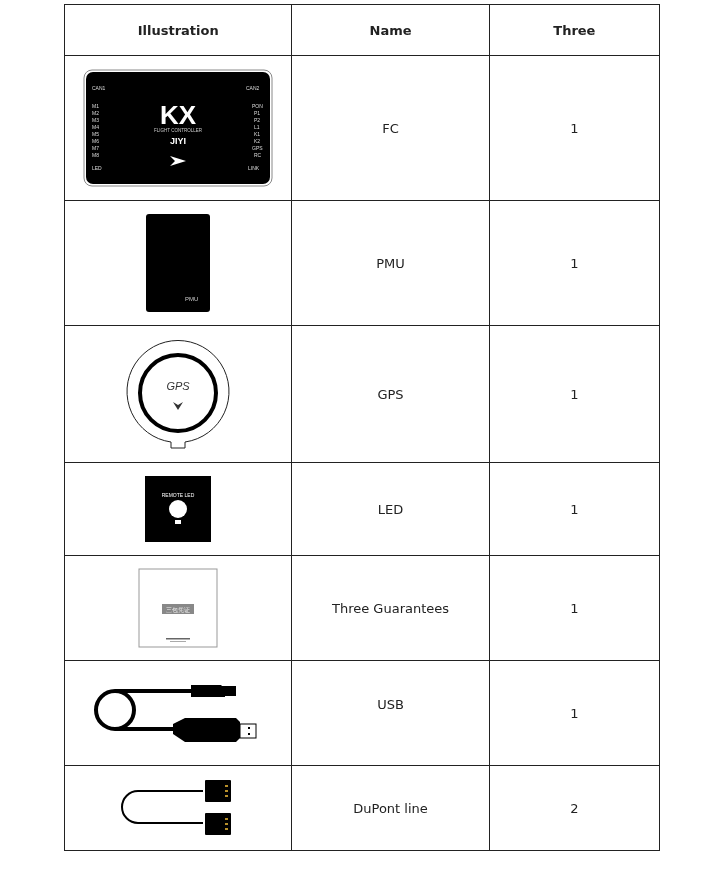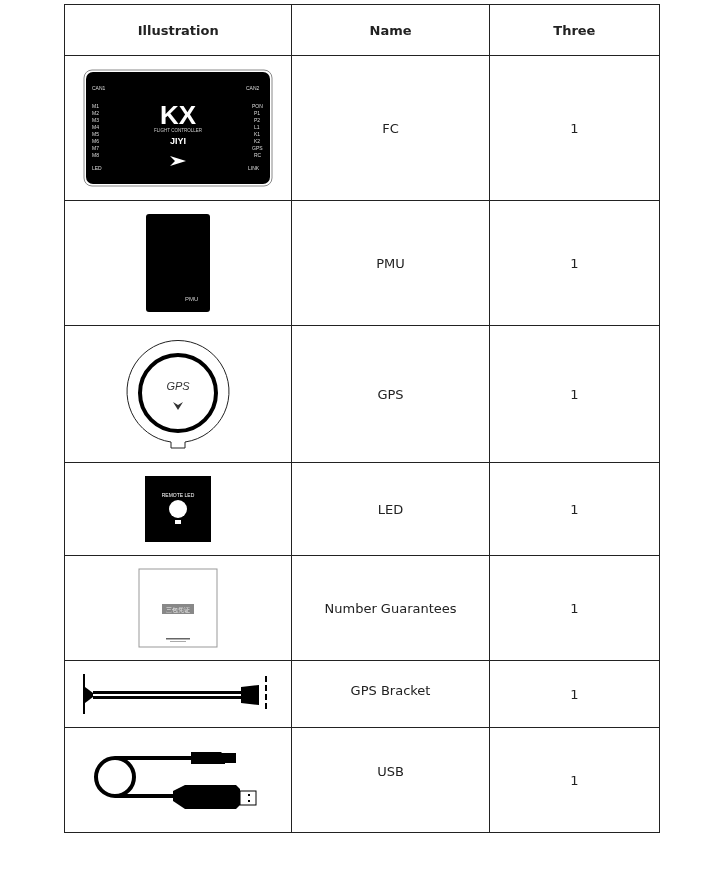--- a/index.html
+++ b/index.html
@@ -107,43 +107,24 @@
   <tr style="height:95px">
     <td class="ill">
       <svg width="80" height="80" viewBox="0 0 80 80">
         <rect x="1" y="1" width="78" height="78" fill="#fff" stroke="#999"></rect>
         <rect x="24" y="36" width="32" height="10" fill="#888"></rect>
         <text x="40" y="44" fill="#eee" font-size="6" text-anchor="middle" font-family="DejaVu Sans,sans-serif">三包凭证</text>
         <rect x="28" y="70" width="24" height="1.5" fill="#666"></rect>
         <rect x="32" y="73" width="16" height="1" fill="#aaa"></rect>
       </svg>
     </td>
-    <td>Number Guarantees</td>
+    <td>Three Guarantees</td>
     <td>1</td>
   </tr>
 
-  <tr style="height:59px">
-    <td class="ill">
-      <svg width="190" height="42" viewBox="0 0 190 42">
-        <rect x="0" y="1" width="2" height="40" fill="#000"></rect>
-        <path d="M2 14 L10 20 L10 24 L2 30 Z" fill="#000"></path>
-        <rect x="10" y="18" width="150" height="3" fill="#000"></rect>
-        <rect x="10" y="23" width="150" height="3" fill="#000"></rect>
-        <path d="M158 14 L176 12 L176 32 L158 30 Z" fill="#000"></path>
-        <rect x="182" y="3" width="2" height="6" fill="#000"></rect>
-        <rect x="182" y="12" width="2" height="6" fill="#000"></rect>
-        <rect x="182" y="21" width="2" height="6" fill="#000"></rect>
-        <rect x="182" y="30" width="2" height="6" fill="#000"></rect>
-      </svg>
-    </td>
-    <td class="top">
-          <span>GPS Bracket</span>
-        </td>
-    <td>1</td>
-  </tr>
 
   <tr style="height:105px">
     <td class="ill">
       <svg width="170" height="66" viewBox="0 0 170 66">
         <circle cx="22" cy="30" r="19" fill="none" stroke="#000" stroke-width="4"></circle>
         <path d="M22 11 L100 11" stroke="#000" stroke-width="4"></path>
         <path d="M22 49 L80 49" stroke="#000" stroke-width="4"></path>
         <path d="M98 5 L128 5 L132 9 L132 17 L98 17 Z" fill="#000"></path>
         <rect x="128" y="6" width="15" height="10" fill="#000"></rect>
         <path d="M80 44 L92 38 L143 38 L147 42 L147 58 L143 62 L92 62 L80 54 Z" fill="#000"></path>
@@ -151,14 +132,33 @@
         <rect x="155" y="47" width="2" height="2" fill="#000"></rect>
         <rect x="155" y="53" width="2" height="2" fill="#000"></rect>
       </svg>
     </td>
     <td class="top">
           <span style="padding-top:24px">USB</span>
         </td>
     <td>1</td>
   </tr>
 
+  <tr style="height:78px">
+    <td class="ill">
+      <svg width="130" height="60" viewBox="0 0 130 60">
+        <path d="M90 13 L25 13 A16 16 0 0 0 25 45 L90 45" fill="none" stroke="#000" stroke-width="2"></path>
+        <rect x="92" y="2" width="26" height="22" rx="1" fill="#000"></rect>
+        <rect x="92" y="35" width="26" height="22" rx="1" fill="#000"></rect>
+        <g fill="#b8902a">
+          <rect x="112" y="7" width="3" height="2"></rect>
+              <rect x="112" y="12" width="3" height="2"></rect>
+              <rect x="112" y="17" width="3" height="2"></rect>
+          <rect x="112" y="40" width="3" height="2"></rect>
+              <rect x="112" y="45" width="3" height="2"></rect>
+              <rect x="112" y="50" width="3" height="2"></rect>
+        </g>
+      </svg>
+    </td>
+    <td>DuPont line</td>
+    <td>2</td>
+  </tr>
 </tbody>
   </table>
 
 </body></html>

